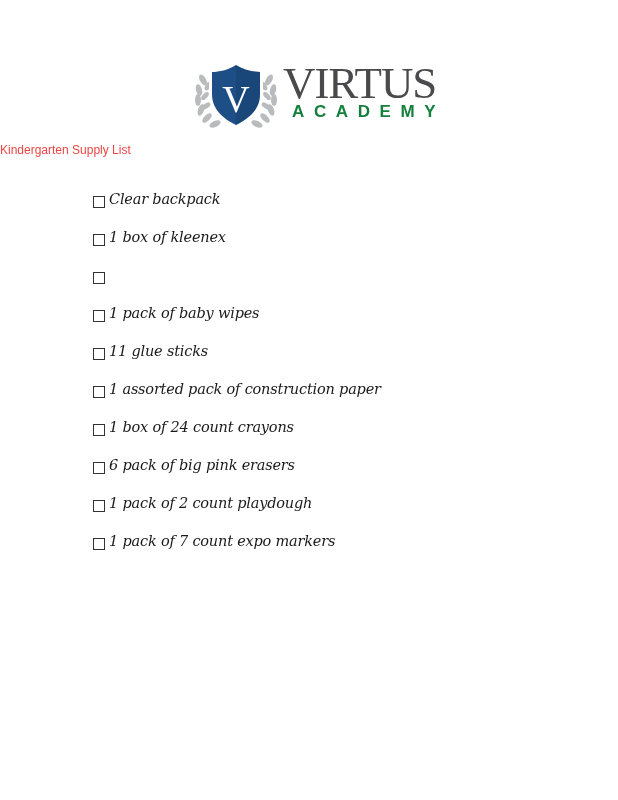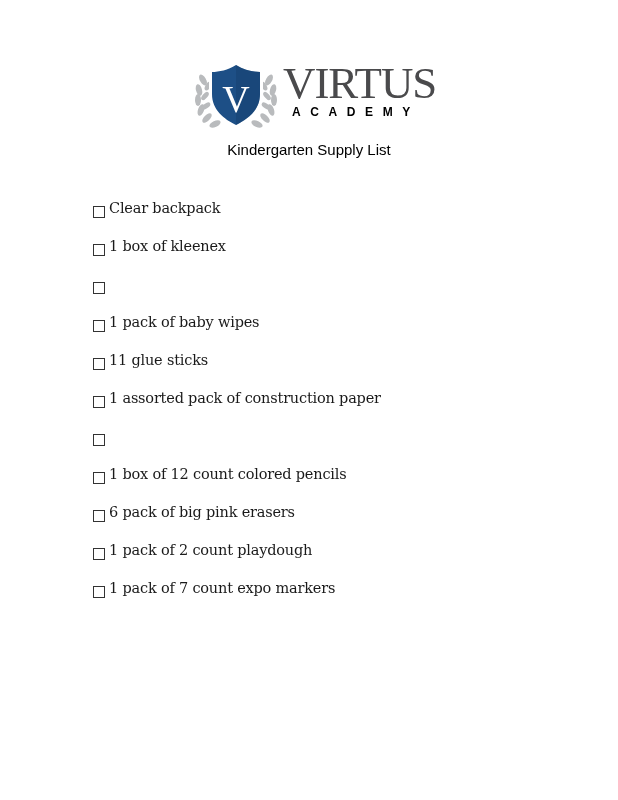--- a/index.html
+++ b/index.html
@@ -44,48 +44,49 @@
     letter-spacing: -1px;
     transform: scaleX(1.02);
     transform-origin: left top;
   }
   .logo-sub {
     position: absolute;
     left: 99px;
     top: 42px;
     font-family: "Liberation Sans", sans-serif;
     font-weight: bold;
-    font-size: 12px;
+    font-size: 17px;
     line-height: 20px;
-    color: #000000;
+    color: #15803d;
     letter-spacing: 9.6px;
   }
   .title {
     position: absolute;
     left: 0;
     width: 618px;
     top: 139px;
-    text-align: center;
+    text-align: left;
     font-family: "Liberation Sans", sans-serif;
-    font-size: 15px;
+    font-size: 12px;
     line-height: 22px;
-    color: #000000;
+    color: #ef4444;
   }
   .list {
     position: absolute;
     left: 93px;
     top: 180px;
     margin: 0;
     padding: 0;
     list-style: none;
   }
   .item {
     height: 38px;
     display: flex;
-    align-items: flex-end;
+    align-items: center;
+    font-style: italic;
   }
   .checkbox {
     display: inline-block;
     width: 10px;
     height: 10px;
     border: 1px solid #333;
     margin-top: 5px;
     margin-right: 4px;
     flex: 0 0 auto;
     box-sizing: content-box;
@@ -161,24 +162,21 @@
     <li class="item">
       <span class="checkbox"></span>
       <span class="item-label">11 glue sticks</span>
     </li>
     <li class="item">
       <span class="checkbox"></span>
       <span class="item-label">1 assorted pack of construction paper</span>
     </li>
     <li class="item">
       <span class="checkbox"></span>
-    </li>
-    <li class="item">
-      <span class="checkbox"></span>
-      <span class="item-label">1 box of 12 count colored pencils</span>
+      <span class="item-label">1 box of 24 count crayons</span>
     </li>
     <li class="item">
       <span class="checkbox"></span>
       <span class="item-label">6 pack of big pink erasers</span>
     </li>
     <li class="item">
       <span class="checkbox"></span>
       <span class="item-label">1 pack of 2 count playdough</span>
     </li>
     <li class="item">

